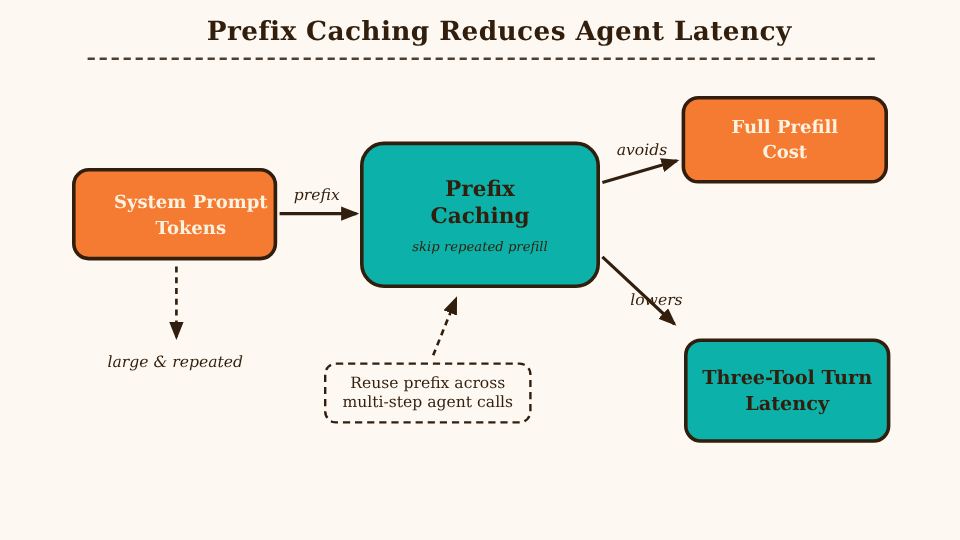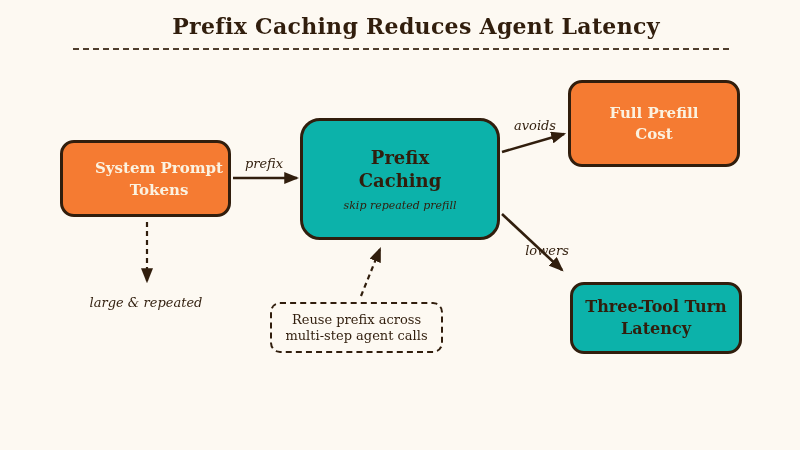--- a/index.html
+++ b/index.html
@@ -47,22 +47,22 @@
     align-items: center;
     justify-content: center;
     text-align: center;
   }
   .node.orange { background: var(--node-orange, #F57B32); color: var(--cream-text, #FBF2E0); }
   .node.teal   { background: var(--node-teal, #0CB2AA);  color: var(--ink, #311E0D); }
 
   .node-system { left: 60px;  top: 140px; width: 171px; height: 77px;  border-radius: 14px; font-size: 15px; line-height: 22px; font-weight: bold; padding-left: 27px; }
   .node-prefix { left: 300px; top: 118px; width: 200px; height: 122px; border-radius: 20px; font-size: 18px; line-height: 23px; font-weight: bold; }
   .node-prefix .subtitle { font-size: 11px; line-height: 15px; font-weight: normal; font-style: italic; margin-top: 6px; }
-  .node-full   { left: 568px; top: 80px;  width: 172px; height: 87px;  border-radius: 14px; font-size: 15px; line-height: 21px; font-weight: bold; }
-  .node-three  { left: 570px; top: 282px; width: 172px; height: 72px;  border-radius: 14px; font-size: 16px; line-height: 22px; font-weight: bold; }
+  .node-full   { left: 568px; top: 80px;  width: 172px; height: 73px;  border-radius: 14px; font-size: 15px; line-height: 21px; font-weight: bold; }
+  .node-three  { left: 570px; top: 282px; width: 172px; height: 87px;  border-radius: 14px; font-size: 16px; line-height: 22px; font-weight: bold; }
   .node-note {
     left: 270px; top: 302px; width: 173px; height: 51px;
     border: 2px dashed var(--ink, #311E0D);
     border-radius: 10px;
     background: transparent;
     color: var(--ink, #311E0D);
     font-size: 13px; line-height: 16px; font-weight: normal;
   }
 
   .edge-label {

